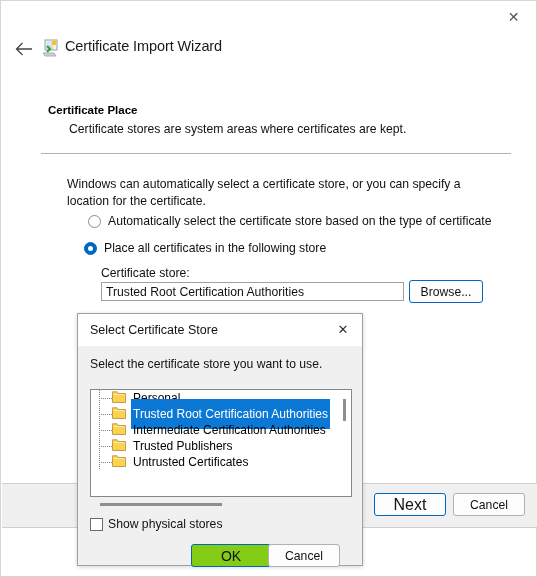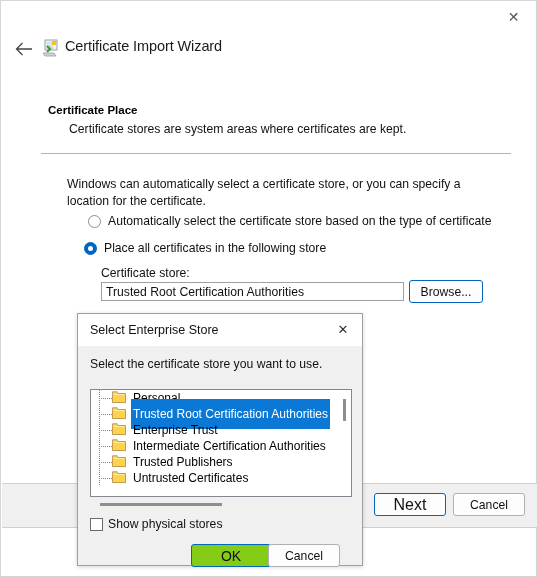--- a/index.html
+++ b/index.html
@@ -405,21 +405,21 @@
   <div id="cert-store-label">Certificate store:</div>
   <input id="cert-store-input" type="text" readonly="" value="Trusted Root Certification Authorities" style="">
   <button id="browse-button">Browse...</button>
 
   <div id="footer-strip"></div>
   <button id="next-button">Next</button>
   <button id="wizard-cancel-button">Cancel</button>
 
   <div id="select-store-dialog">
     <div id="dialog-titlebar">
-      <div id="dialog-title">Select Enterprise Store</div>
+      <div id="dialog-title">Select Certificate Store</div>
       <div id="dialog-close-button">✕</div>
     </div>
 
     <div id="dialog-prompt">Select the certificate store you want to use.</div>
 
     <div id="store-listbox">
       <div id="list-items">
           <div class="list-item">
             <span class="tree-line"></span>
             <span><svg class="folder-icon" viewBox="0 0 14 12" aria-hidden="true">
@@ -428,28 +428,20 @@
               </svg></span>
             <span class="item-label">Personal</span>
           </div>
           <div class="list-item selected">
             <span class="tree-line"></span>
             <span><svg class="folder-icon" viewBox="0 0 14 12" aria-hidden="true">
                 <path d="M0.5 2.5 L0.5 11.5 L13.5 11.5 L13.5 2.5 L6.5 2.5 L5.2 0.8 L0.5 0.8 Z" fill="#ffd24d" stroke="#b3893a" stroke-width="0.8"></path>
                 <path d="M1.6 3.6 L12.6 3.6" stroke="#ffffff" stroke-width="0.7" opacity="0.8"></path>
               </svg></span>
             <span class="item-label">Trusted Root Certification Authorities</span>
-          </div>
-          <div class="list-item">
-            <span class="tree-line"></span>
-            <span><svg class="folder-icon" viewBox="0 0 14 12" aria-hidden="true">
-                <path d="M0.5 2.5 L0.5 11.5 L13.5 11.5 L13.5 2.5 L6.5 2.5 L5.2 0.8 L0.5 0.8 Z" fill="#ffd24d" stroke="#b3893a" stroke-width="0.8"></path>
-                <path d="M1.6 3.6 L12.6 3.6" stroke="#ffffff" stroke-width="0.7" opacity="0.8"></path>
-              </svg></span>
-            <span class="item-label">Enterprise Trust</span>
           </div>
           <div class="list-item">
             <span class="tree-line"></span>
             <span><svg class="folder-icon" viewBox="0 0 14 12" aria-hidden="true">
                 <path d="M0.5 2.5 L0.5 11.5 L13.5 11.5 L13.5 2.5 L6.5 2.5 L5.2 0.8 L0.5 0.8 Z" fill="#ffd24d" stroke="#b3893a" stroke-width="0.8"></path>
                 <path d="M1.6 3.6 L12.6 3.6" stroke="#ffffff" stroke-width="0.7" opacity="0.8"></path>
               </svg></span>
             <span class="item-label">Intermediate Certification Authorities</span>
           </div>
           <div class="list-item">

